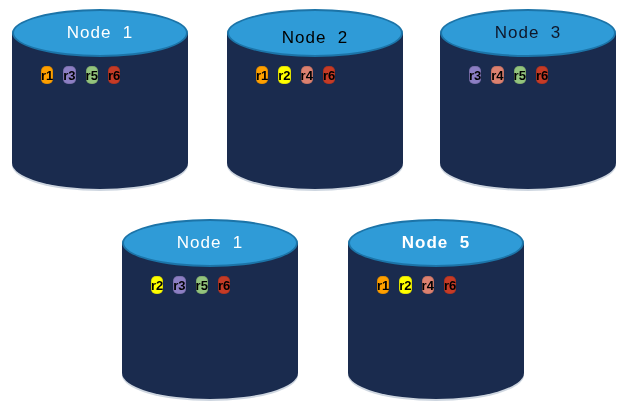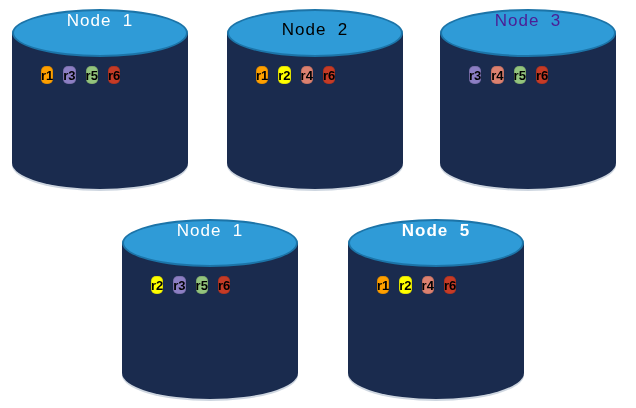--- a/index.html
+++ b/index.html
@@ -32,21 +32,21 @@
   .cyl-top {
     position: absolute;
     left: 0;
     right: 0;
     top: 0;
     height: 48px;
     border-radius: 50%;
     box-sizing: border-box;
     border: 2px solid rgba(23, 92, 138, 0.75);
     display: flex;
-    align-items: flex-start;
+    align-items: center;
     justify-content: center;
   }
   .node-title {
     color: #ffffff;
     font-size: 17px;
     font-weight: 400;
     white-space: pre;
     letter-spacing: 1px;
   }
   .bars {
@@ -96,21 +96,21 @@
         <div class="bar" style="background: rgb(255, 160, 0); color: rgb(0, 0, 0);">r1</div>
         <div class="bar" style="background: rgb(255, 255, 0); color: rgb(0, 0, 0);">r2</div>
         <div class="bar" style="background: rgb(220, 129, 112); color: rgb(0, 0, 0);">r4</div>
         <div class="bar" style="background: rgb(198, 59, 38); color: rgb(0, 0, 0);">r6</div>
       </div>
   </div>
 
   <div class="node" style="left: 440px; top: 9px;">
     <div class="cyl-body" style="background: rgb(26, 43, 78);"></div>
     <div class="cyl-top" style="background: rgb(47, 155, 215); border-color: rgb(28, 116, 168);">
-      <span class="node-title" style="color: #4c1d95;">Node  3</span>
+      <span class="node-title" style="color: #0f172a;">Node  3</span>
     </div>
     <div class="bars">
         <div class="bar" style="background: rgb(140, 127, 196); color: rgb(0, 0, 0);">r3</div>
         <div class="bar" style="background: rgb(220, 129, 112); color: rgb(0, 0, 0);">r4</div>
         <div class="bar" style="background: rgb(147, 196, 125); color: rgb(0, 0, 0);">r5</div>
         <div class="bar" style="background: rgb(198, 59, 38); color: rgb(0, 0, 0);">r6</div>
       </div>
   </div>
 
   <div class="node" style="left: 122px; top: 219px;">

